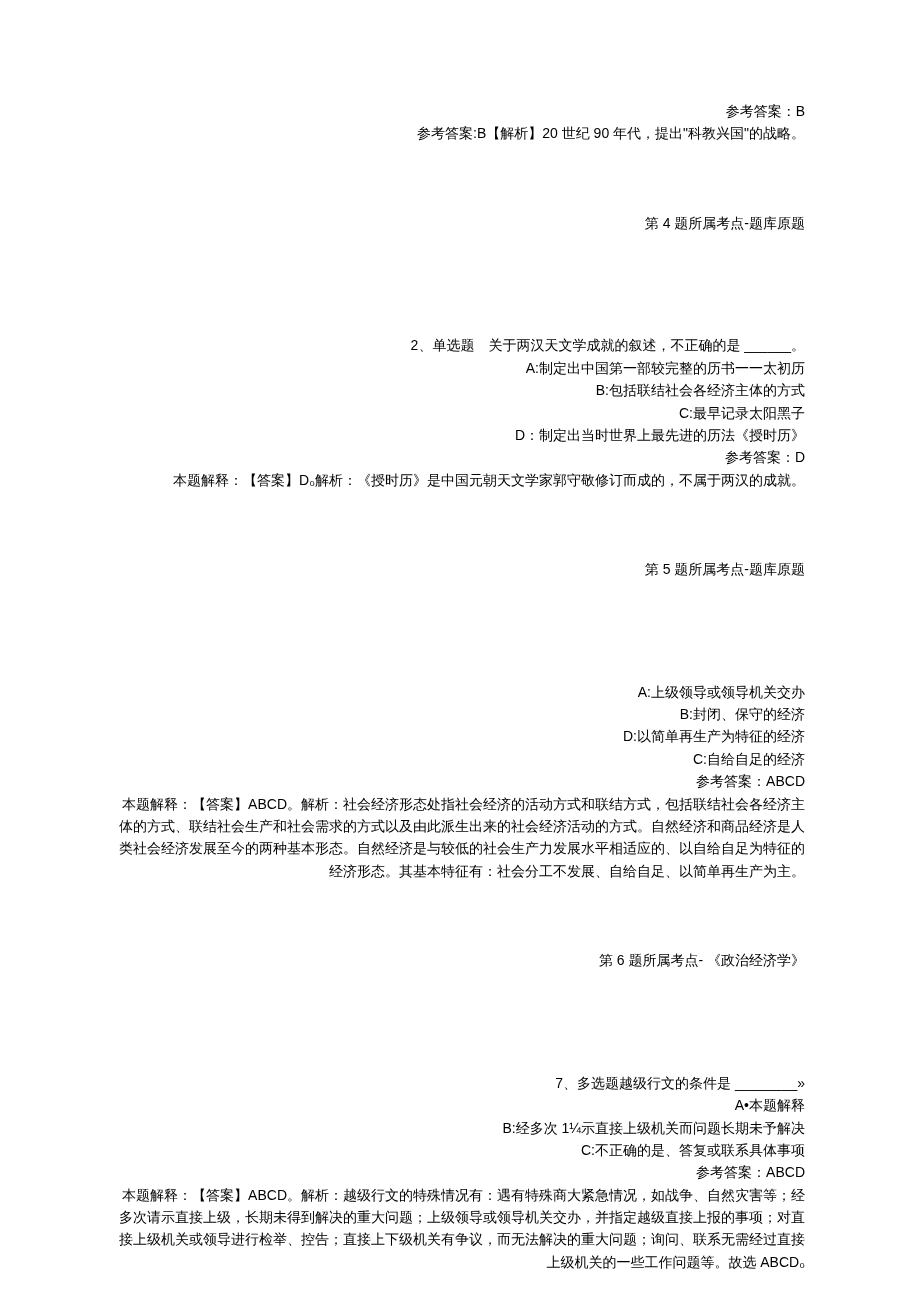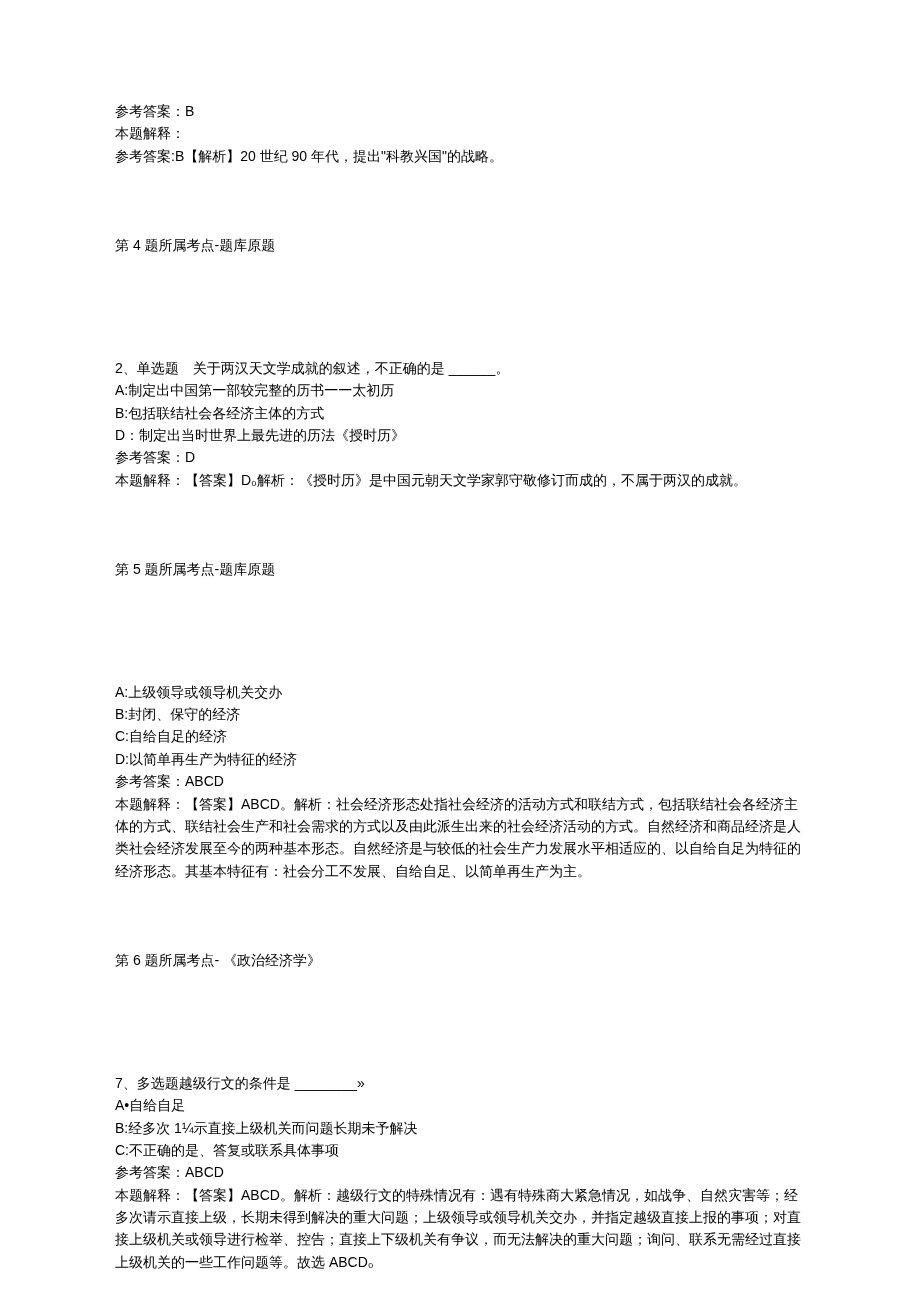--- a/index.html
+++ b/index.html
@@ -18,66 +18,67 @@
     box-sizing: border-box;
   }
   .block {
     margin-bottom: 100px;
   }
   .block:last-child {
     margin-bottom: 0;
   }
   p {
     margin: 0;
+    text-align: right;
   }
 </style>
 </head>
 <body>
 
 <div class="page">
 
   <div class="block">
     <p>
       <span>参考答案：</span><span>B</span>
     </p>
-    <p>本题解释：</p>
     <p>参考答案:B【解析】20 世纪 90 年代，提出"科教兴国"的战略。</p>
     <br><br><br>
     <p>第 4 题所属考点-题库原题</p>
   </div>
 
   <div class="block">
     <p>2、单选题 关于两汉天文学成就的叙述，不正确的是 ______。</p>
     <p>A:制定出中国第一部较完整的历书一一太初历</p>
     <p>B:包括联结社会各经济主体的方式</p>
+    <p>C:最早记录太阳黑子</p>
     <p>D：制定出当时世界上最先进的历法《授时历》</p>
     <p>
       <span>参考答案：</span><span>D</span>
     </p>
     <p>本题解释：【答案】D₀解析：《授时历》是中国元朝天文学家郭守敬修订而成的，不属于两汉的成就。</p>
     <br><br><br>
     <p>第 5 题所属考点-题库原题</p>
   </div>
 
   <div class="block">
     <p>A:上级领导或领导机关交办</p>
     <p>B:封闭、保守的经济</p>
+    <p>D:以简单再生产为特征的经济</p>
     <p>C:自给自足的经济</p>
-    <p>D:以简单再生产为特征的经济</p>
     <p>
       <span>参考答案：</span><span>ABCD</span>
     </p>
     <p>本题解释：【答案】ABCD。解析：社会经济形态处指社会经济的活动方式和联结方式，包括联结社会各经济主体的方式、联结社会生产和社会需求的方式以及由此派生出来的社会经济活动的方式。自然经济和商品经济是人类社会经济发展至今的两种基本形态。自然经济是与较低的社会生产力发展水平相适应的、以自给自足为特征的经济形态。其基本特征有：社会分工不发展、自给自足、以简单再生产为主。</p>
     <br><br><br>
     <p>第 6 题所属考点- 《政治经济学》</p>
   </div>
 
   <div class="block">
     <p>7、多选题越级行文的条件是 ________»</p>
-    <p>A•自给自足</p>
+    <p>A•本题解释</p>
     <p>B:经多次 1¼示直接上级机关而问题长期未予解决</p>
     <p>C:不正确的是、答复或联系具体事项</p>
     <p>
       <span>参考答案：</span><span>ABCD</span>
     </p>
     <p>本题解释：【答案】ABCD。解析：越级行文的特殊情况有：遇有特殊商大紧急情况，如战争、自然灾害等；经多次请示直接上级，长期未得到解决的重大问题；上级领导或领导机关交办，并指定越级直接上报的事项；对直接上级机关或领导进行检举、控告；直接上下级机关有争议，而无法解决的重大问题；询问、联系无需经过直接上级机关的一些工作问题等。故选 ABCD₀</p>
   </div>
 
 </div>
 

